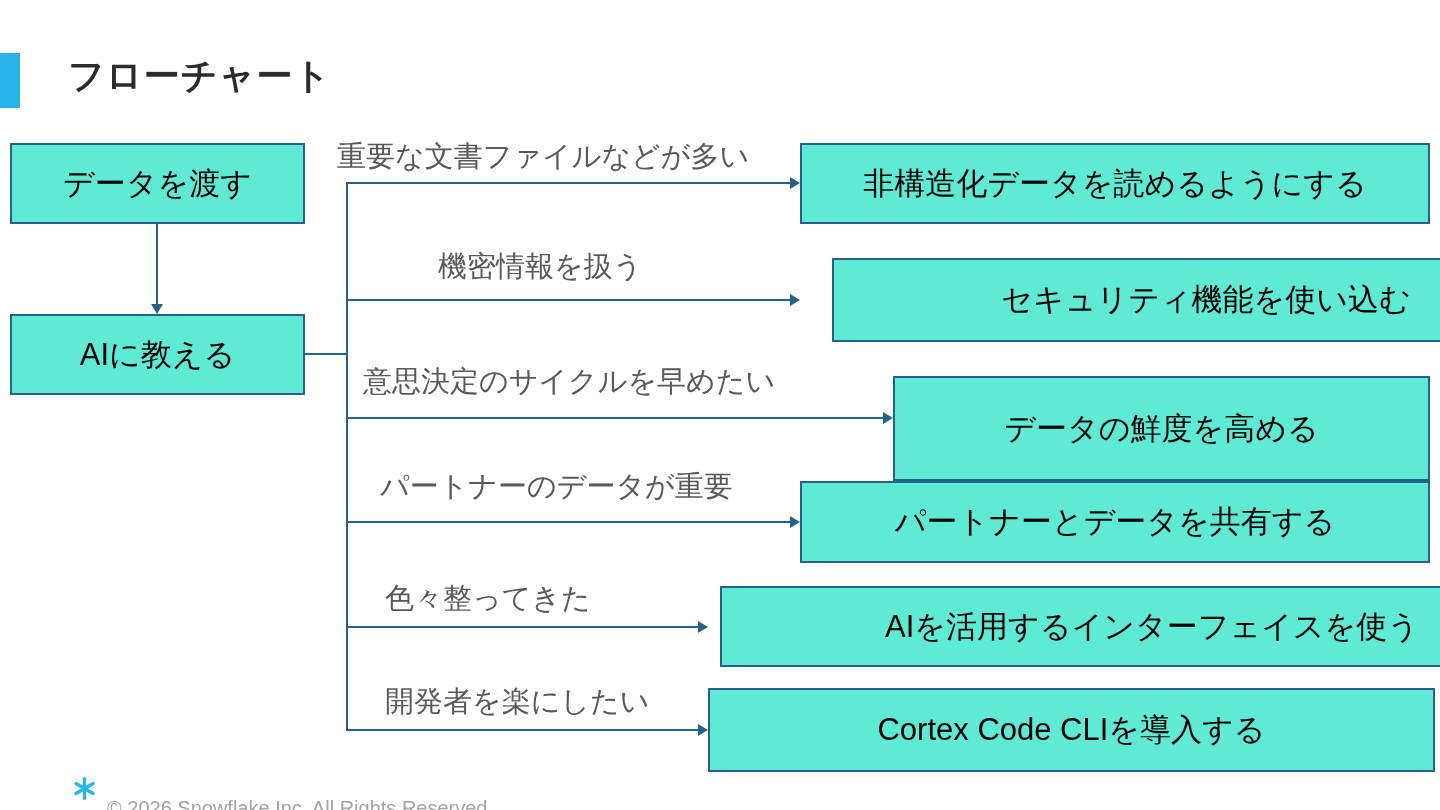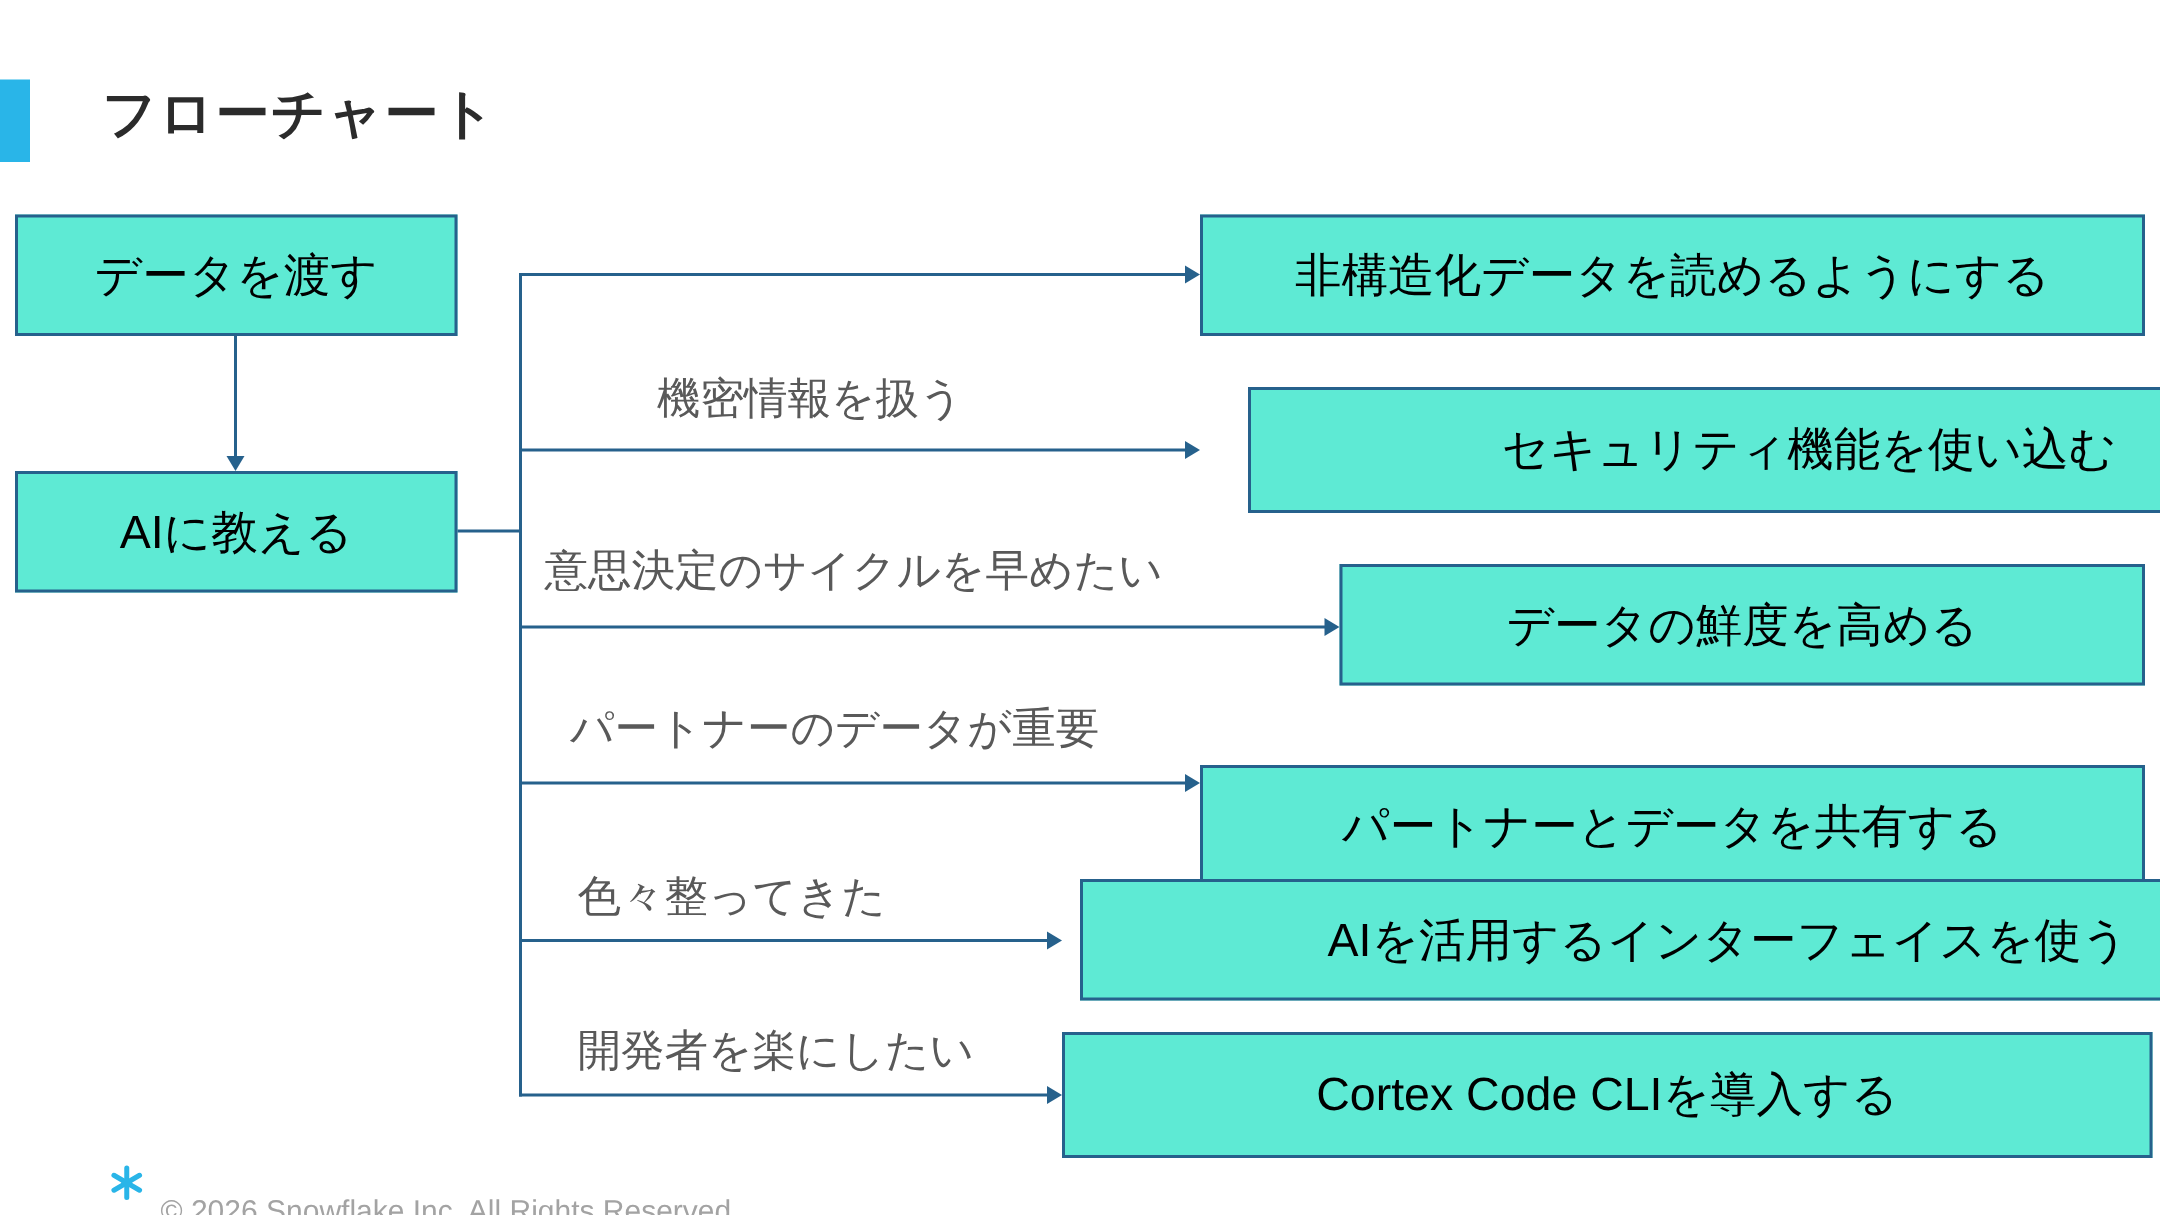--- a/index.html
+++ b/index.html
@@ -47,38 +47,39 @@
   <div class="node" style="left:10px;top:143px;width:295px;height:81px;">データを渡す</div>
 
   <div class="vline" style="left:156px;top:224px;height:81px;"></div>
   <div class="arrow-down" style="left:151px;top:304px;"></div>
 
   <div class="node" style="left:10px;top:314px;width:295px;height:81px;">AIに教える</div>
 
   <div class="hline" style="left:305px;top:353px;width:43px;"></div>
   <div class="vline" style="left:346px;top:182px;height:549px;"></div>
 
+  <div class="blabel" style="left:337px;top:141px;">重要な文書ファイルなどが多い</div>
   <div class="hline" style="left:346px;top:182px;width:445px;"></div>
   <div class="arrow-right" style="left:790px;top:177px;"></div>
   <div class="node" style="left:800px;top:143px;width:630px;height:81px;">非構造化データを読めるようにする</div>
 
   <div class="blabel" style="left:438px;top:251px;">機密情報を扱う</div>
   <div class="hline" style="left:346px;top:299px;width:445px;"></div>
   <div class="arrow-right" style="left:790px;top:294px;"></div>
   <div class="node" style="left:832px;top:258px;width:748px;height:84px;">セキュリティ機能を使い込む</div>
 
   <div class="blabel" style="left:363px;top:366px;">意思決定のサイクルを早めたい</div>
   <div class="hline" style="left:346px;top:417px;width:538px;"></div>
   <div class="arrow-right" style="left:883px;top:412px;"></div>
-  <div class="node" style="left:893px;top:376px;width:537px;height:81px;">データの鮮度を高める</div>
+  <div class="node" style="left:893px;top:376px;width:537px;height:105px;">データの鮮度を高める</div>
 
   <div class="blabel" style="left:380px;top:471px;">パートナーのデータが重要</div>
   <div class="hline" style="left:346px;top:521px;width:445px;"></div>
   <div class="arrow-right" style="left:790px;top:516px;"></div>
-  <div class="node" style="left:800px;top:510px;width:630px;height:82px;">パートナーとデータを共有する</div>
+  <div class="node" style="left:800px;top:481px;width:630px;height:82px;">パートナーとデータを共有する</div>
 
   <div class="blabel" style="left:385px;top:583px;">色々整ってきた</div>
   <div class="hline" style="left:346px;top:626px;width:353px;"></div>
   <div class="arrow-right" style="left:698px;top:621px;"></div>
   <div class="node" style="left:720px;top:586px;width:864px;height:81px;">AIを活用するインターフェイスを使う</div>
 
   <div class="blabel" style="left:385px;top:686px;">開発者を楽にしたい</div>
   <div class="hline" style="left:346px;top:729px;width:353px;"></div>
   <div class="arrow-right" style="left:698px;top:724px;"></div>
   <div class="node" style="left:708px;top:688px;width:727px;height:84px;">Cortex Code CLIを導入する</div>

